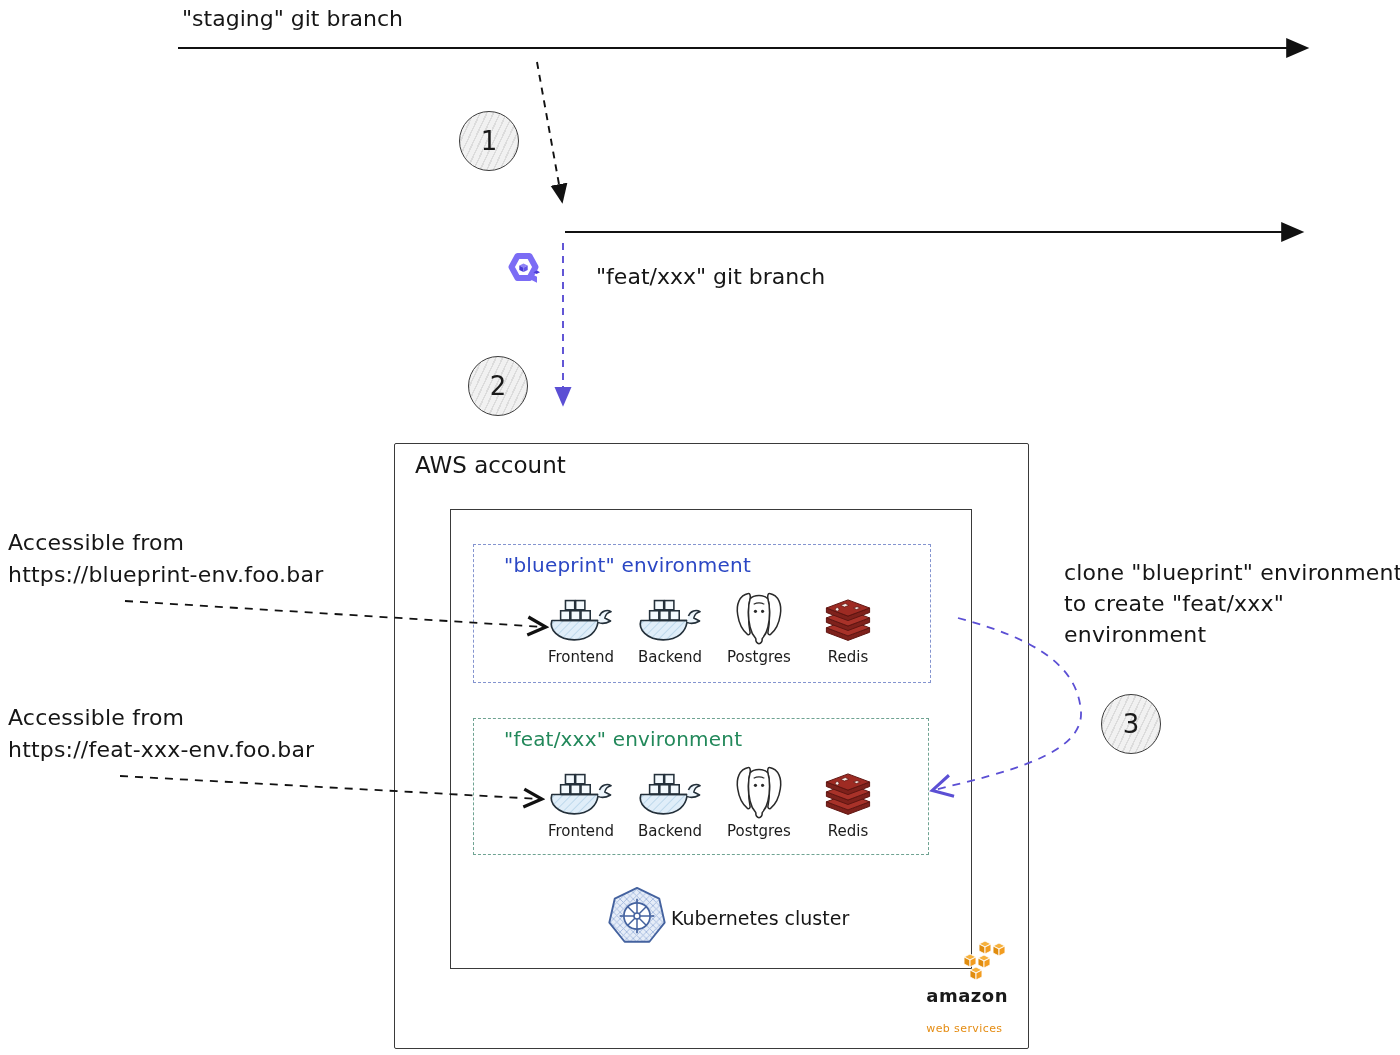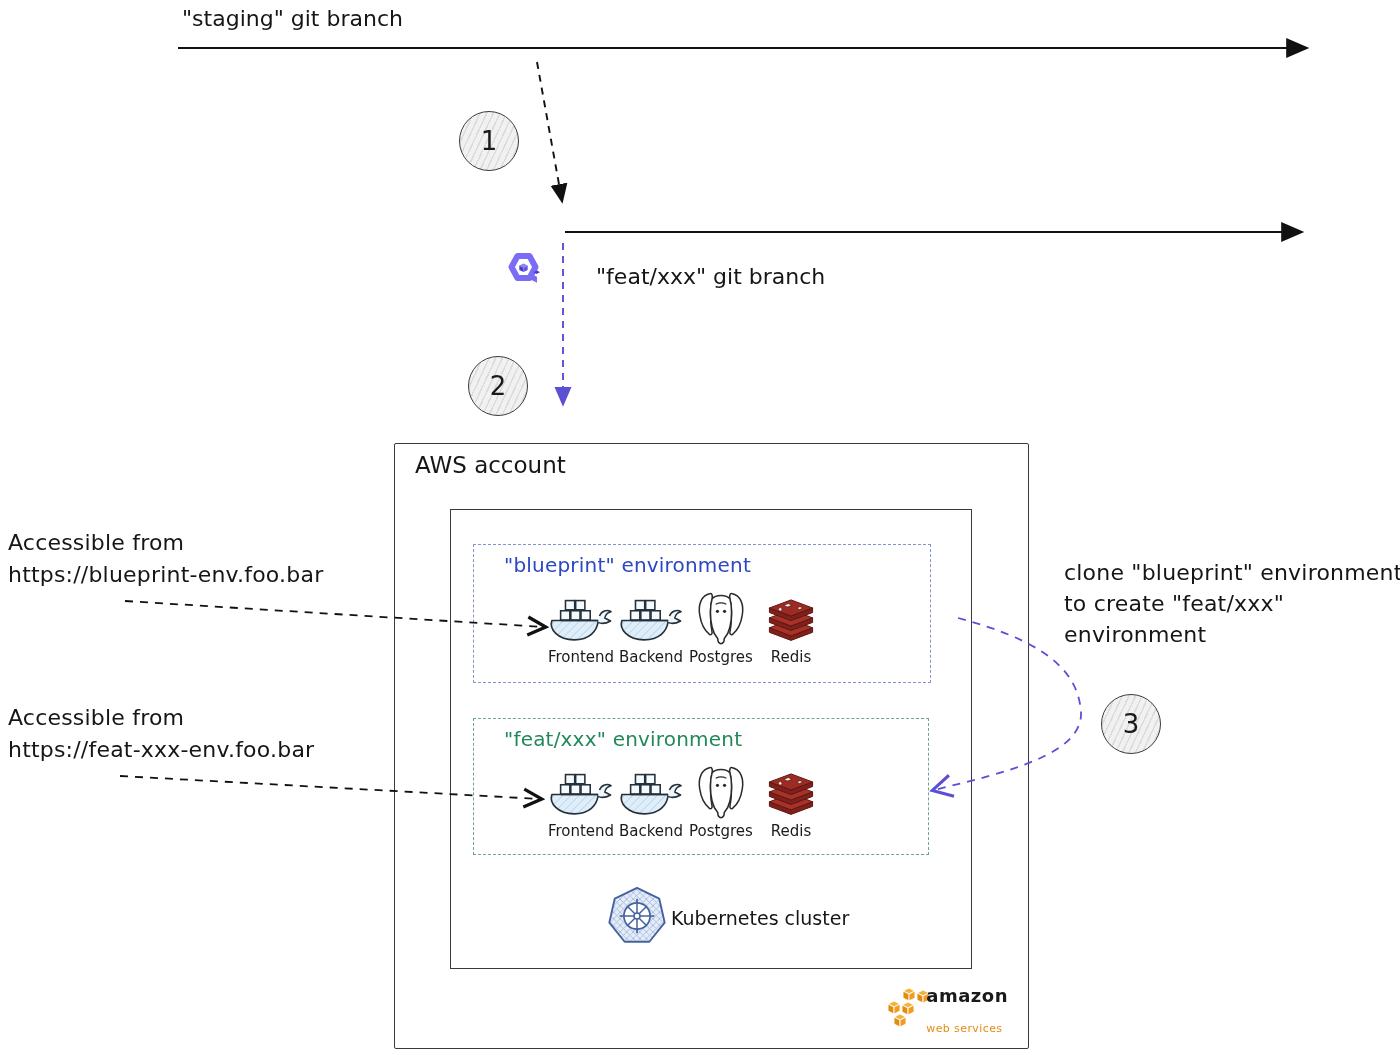--- a/index.html
+++ b/index.html
@@ -24,28 +24,28 @@
   .cluster-box{
     position:absolute;left:55px;top:65px;width:520px;height:458px;
     border:1.5px solid #3a3a3a;background:#fff;
   }
   .env-box{position:absolute;left:22px;background:#fff;}
   .env-box.blueprint{top:34px;width:456px;height:137px;border:1.6px dashed #8494cf;}
   .env-box.feat{top:208px;width:454px;height:135px;border:1.6px dashed #6fa392;}
   .env-label{position:absolute;left:30px;top:8px;font-size:20px;letter-spacing:.2px;}
   .env-label.blue{color:#2b47c4;}
   .env-label.green{color:#22885a;}
-  .services{position:absolute;left:72px;top:44px;display:flex;}
+  .services{position:absolute;left:72px;top:44px;display:flex;gap:19px;}
   .service{width:70px;display:flex;flex-direction:column;align-items:center;}
   .svc-icon{height:56px;display:flex;align-items:flex-end;justify-content:center;}
   .svc-label{font-size:15px;margin-top:3px;color:#1b1b1b;}
   .k8s-block{position:absolute;left:156px;top:376px;display:flex;align-items:center;gap:4px;}
   .k8s-label{font-size:19px;}
   .qovery{position:absolute;left:504px;top:252px;z-index:4;}
-  .aws-logo{position:absolute;right:20px;bottom:14px;display:flex;align-items:flex-end;}
+  .aws-logo{position:absolute;right:20px;bottom:14px;display:flex;align-items:flex-end;flex-direction:column;}
   .aws-logo-text{margin-left:-6px;line-height:1;}
   .aws-logo-name{font-size:18px;font-weight:bold;color:#1a1a1a;letter-spacing:.5px;}
   .aws-logo-sub{font-size:11px;color:#e58c12;margin-top:18px;letter-spacing:.4px;}
   .step3{width:340px;}
 </style>
 </head>
 <body>
 
 <div class="canvas">
 

